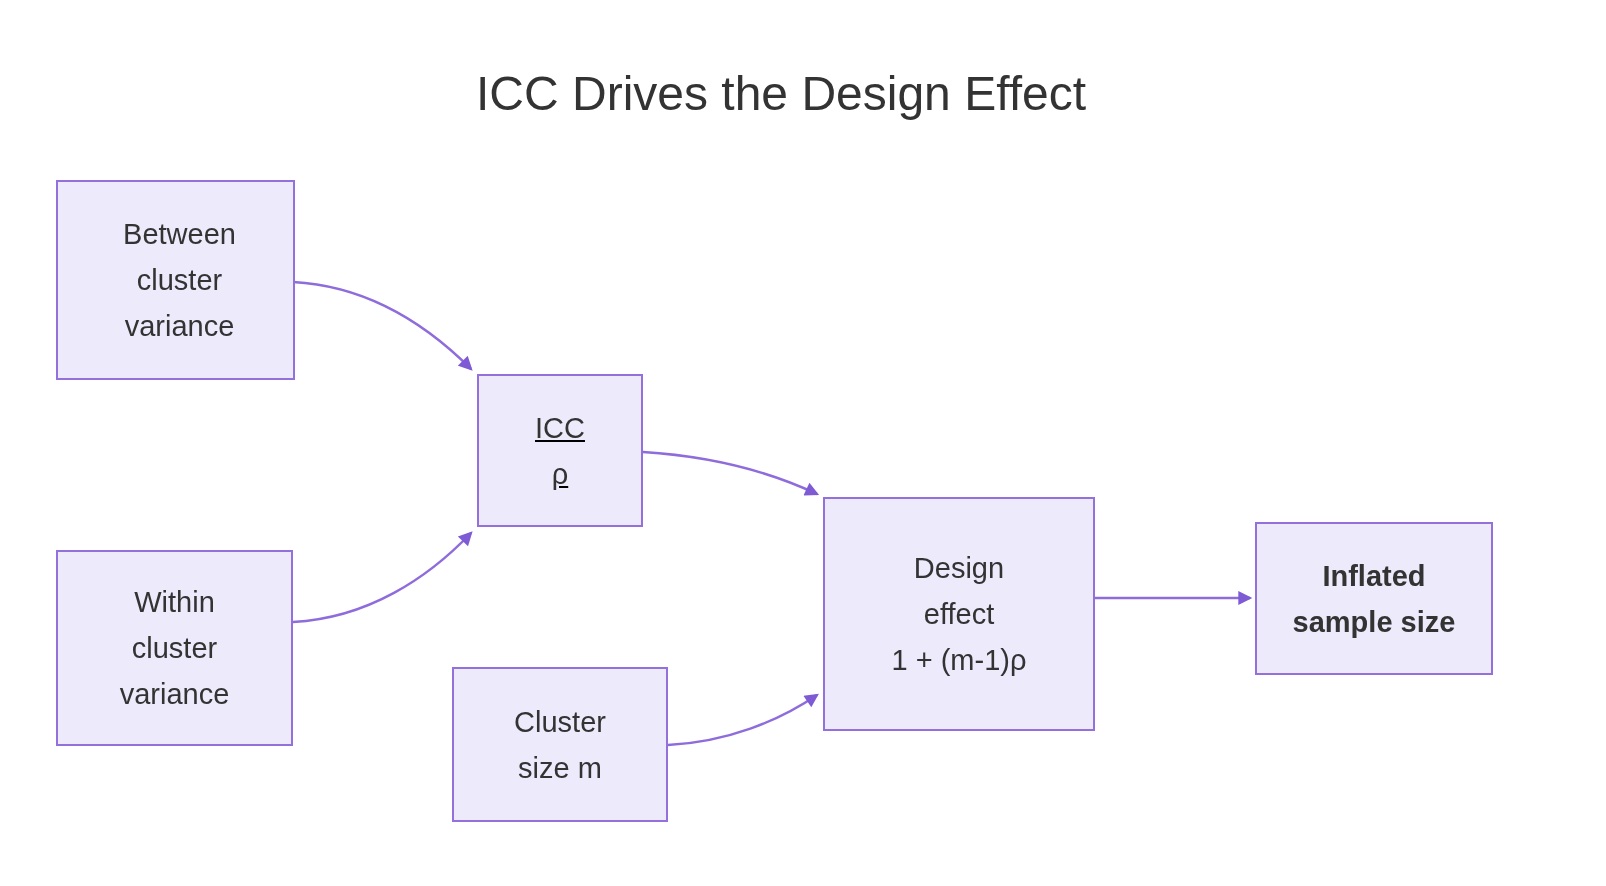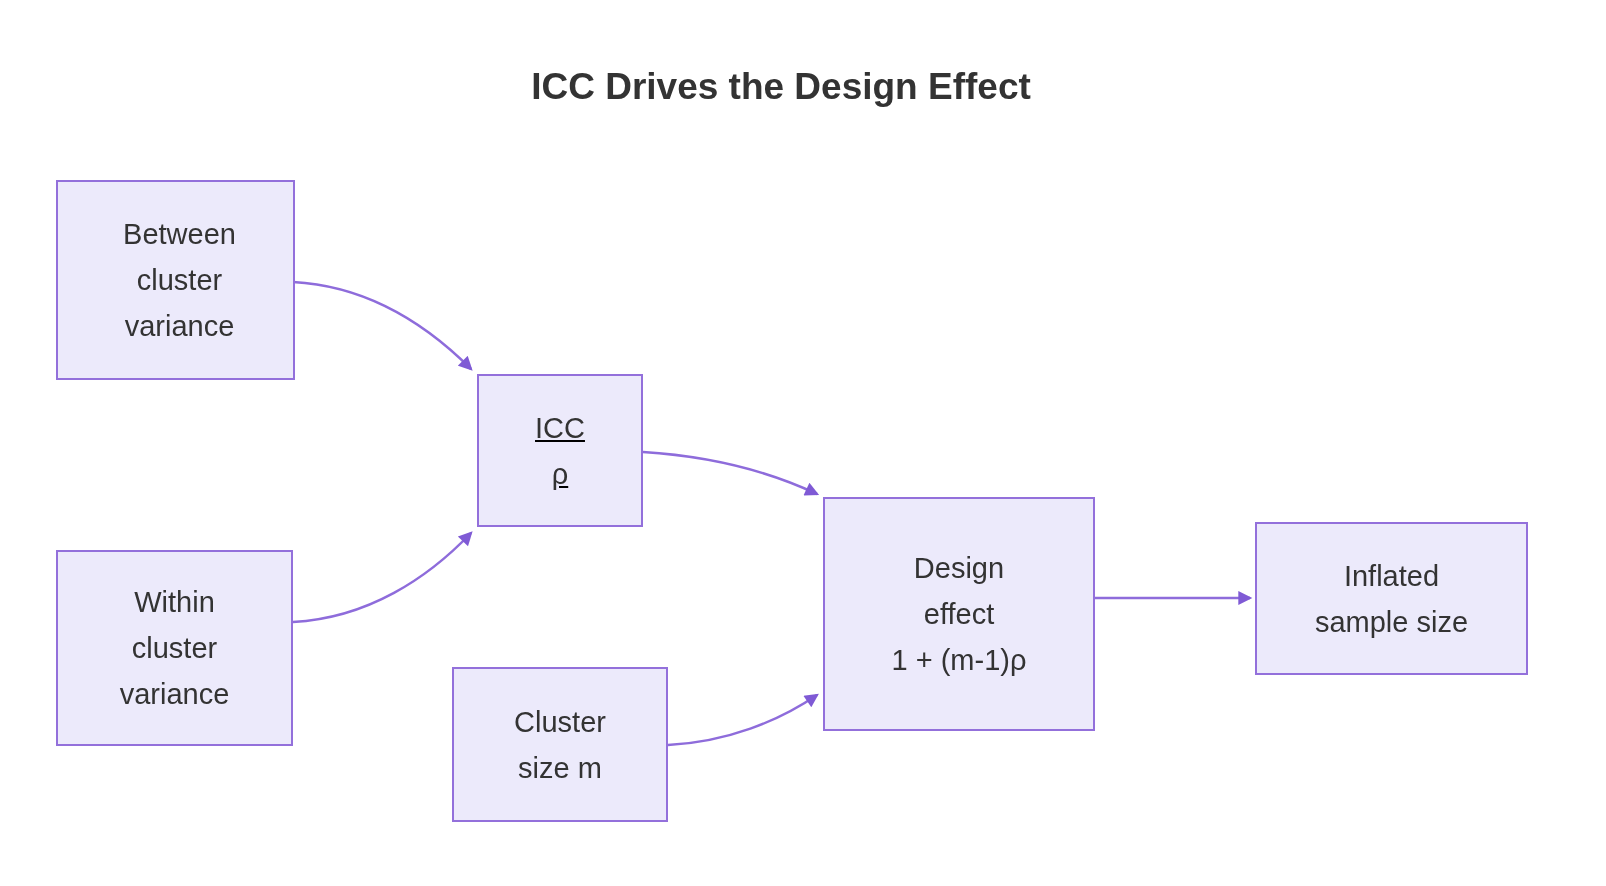--- a/index.html
+++ b/index.html
@@ -14,22 +14,22 @@
     height: 886px;
     background: #FFFFFF;
     overflow: hidden;
   }
   .diagram-title {
     position: absolute;
     top: 66px;
     left: 0;
     width: 1562px;
     text-align: center;
-    font-size: 37px;
-    font-weight: 700;
+    font-size: 48px;
+    font-weight: 400;
     color: #333333;
     letter-spacing: 0px;
   }
   #edge-layer {
     position: absolute;
     left: 0;
     top: 0;
     width: 1606px;
     height: 886px;
     z-index: 1;
@@ -49,21 +49,21 @@
     line-height: 46px;
     color: #333333;
     text-align: center;
     white-space: pre-line;
   }
   #node-between  { left: 56px;   top: 180px; width: 239px; height: 200px; padding-left: 8px; }
   #node-within   { left: 56px;   top: 522px; width: 237px; height: 196px; margin-top: 28px; }
   #node-icc      { left: 477px;  top: 374px; width: 166px; height: 153px; text-decoration: underline; }
   #node-cluster  { left: 452px;  top: 667px; width: 216px; height: 155px; }
   #node-design   { left: 823px;  top: 497px; width: 272px; height: 234px; }
-  #node-inflated { left: 1255px; top: 522px; width: 273px; height: 153px; }
+  #node-inflated { left: 1255px; top: 522px; width: 238px; height: 153px; font-weight: bold; }
   .edge {
     stroke: #8E6CDB;
     stroke-width: 2.5;
     fill: none;
   }
 </style>
 </head>
 <body>
 
 <div id="canvas">

